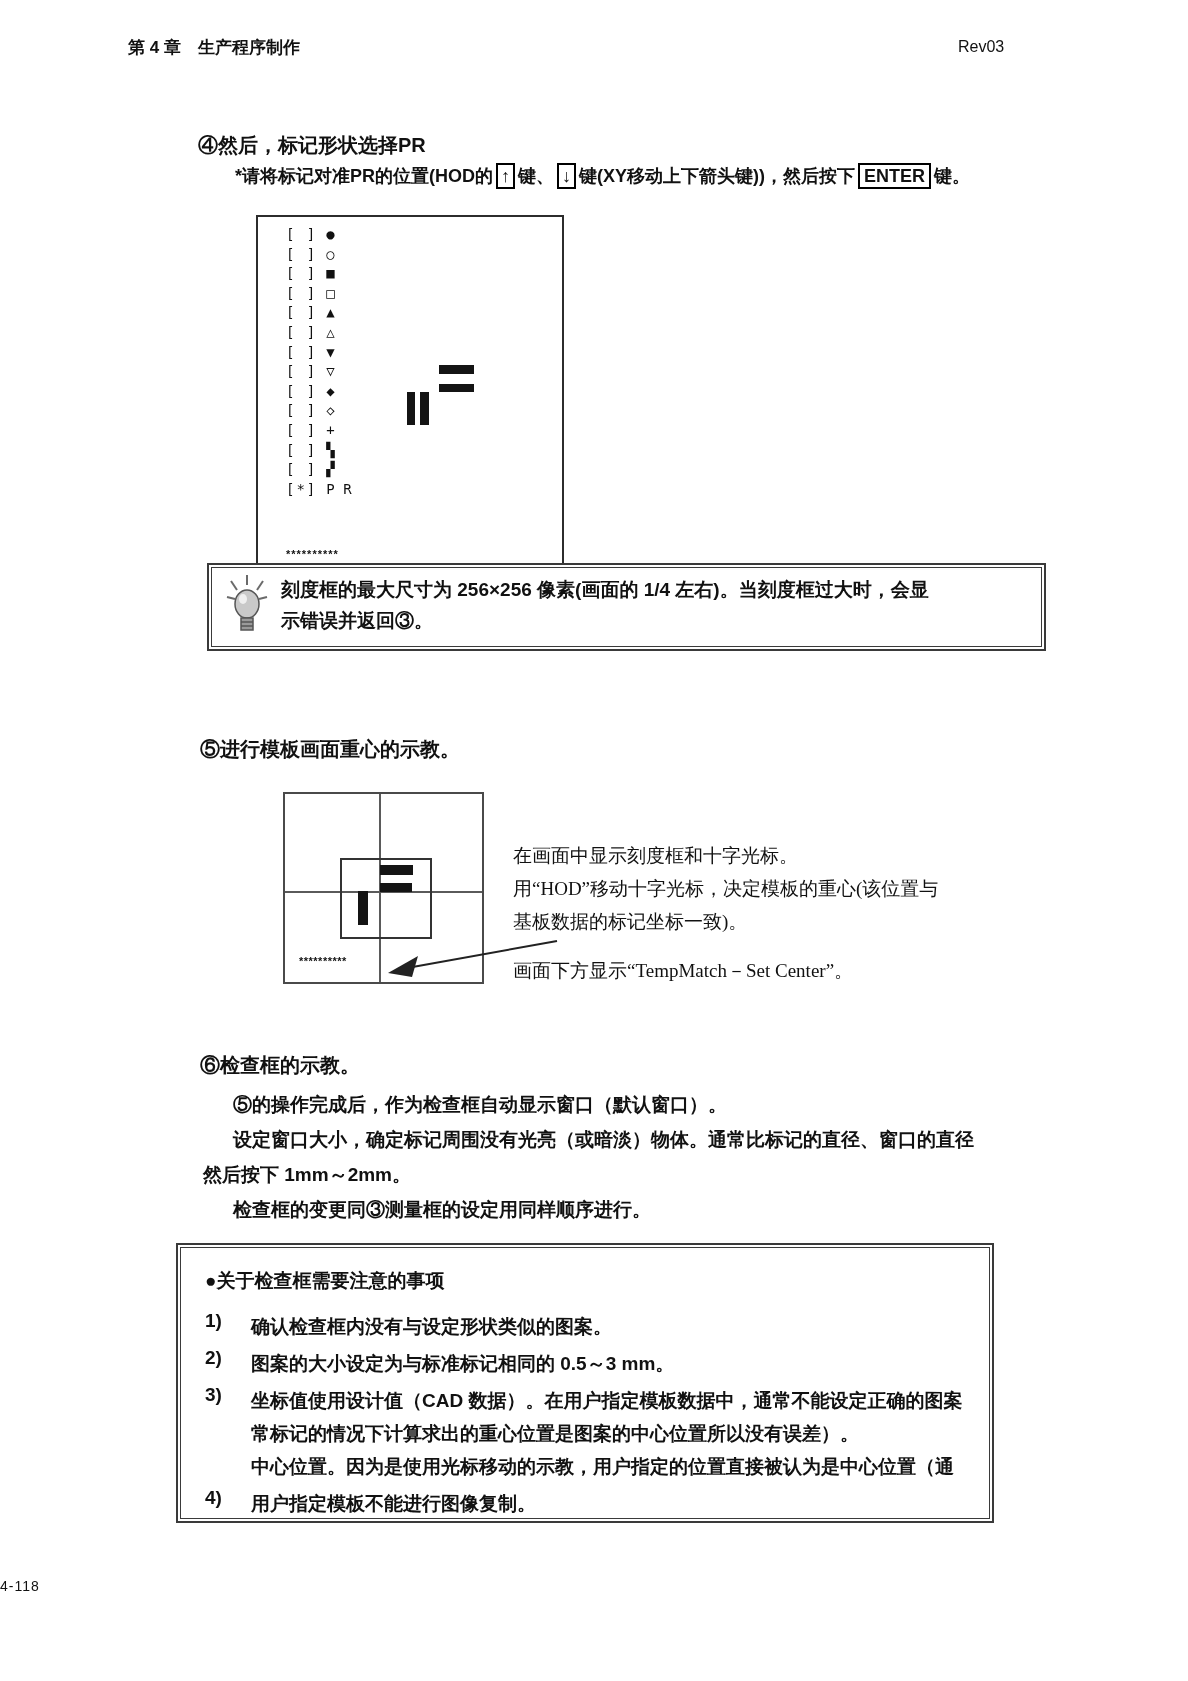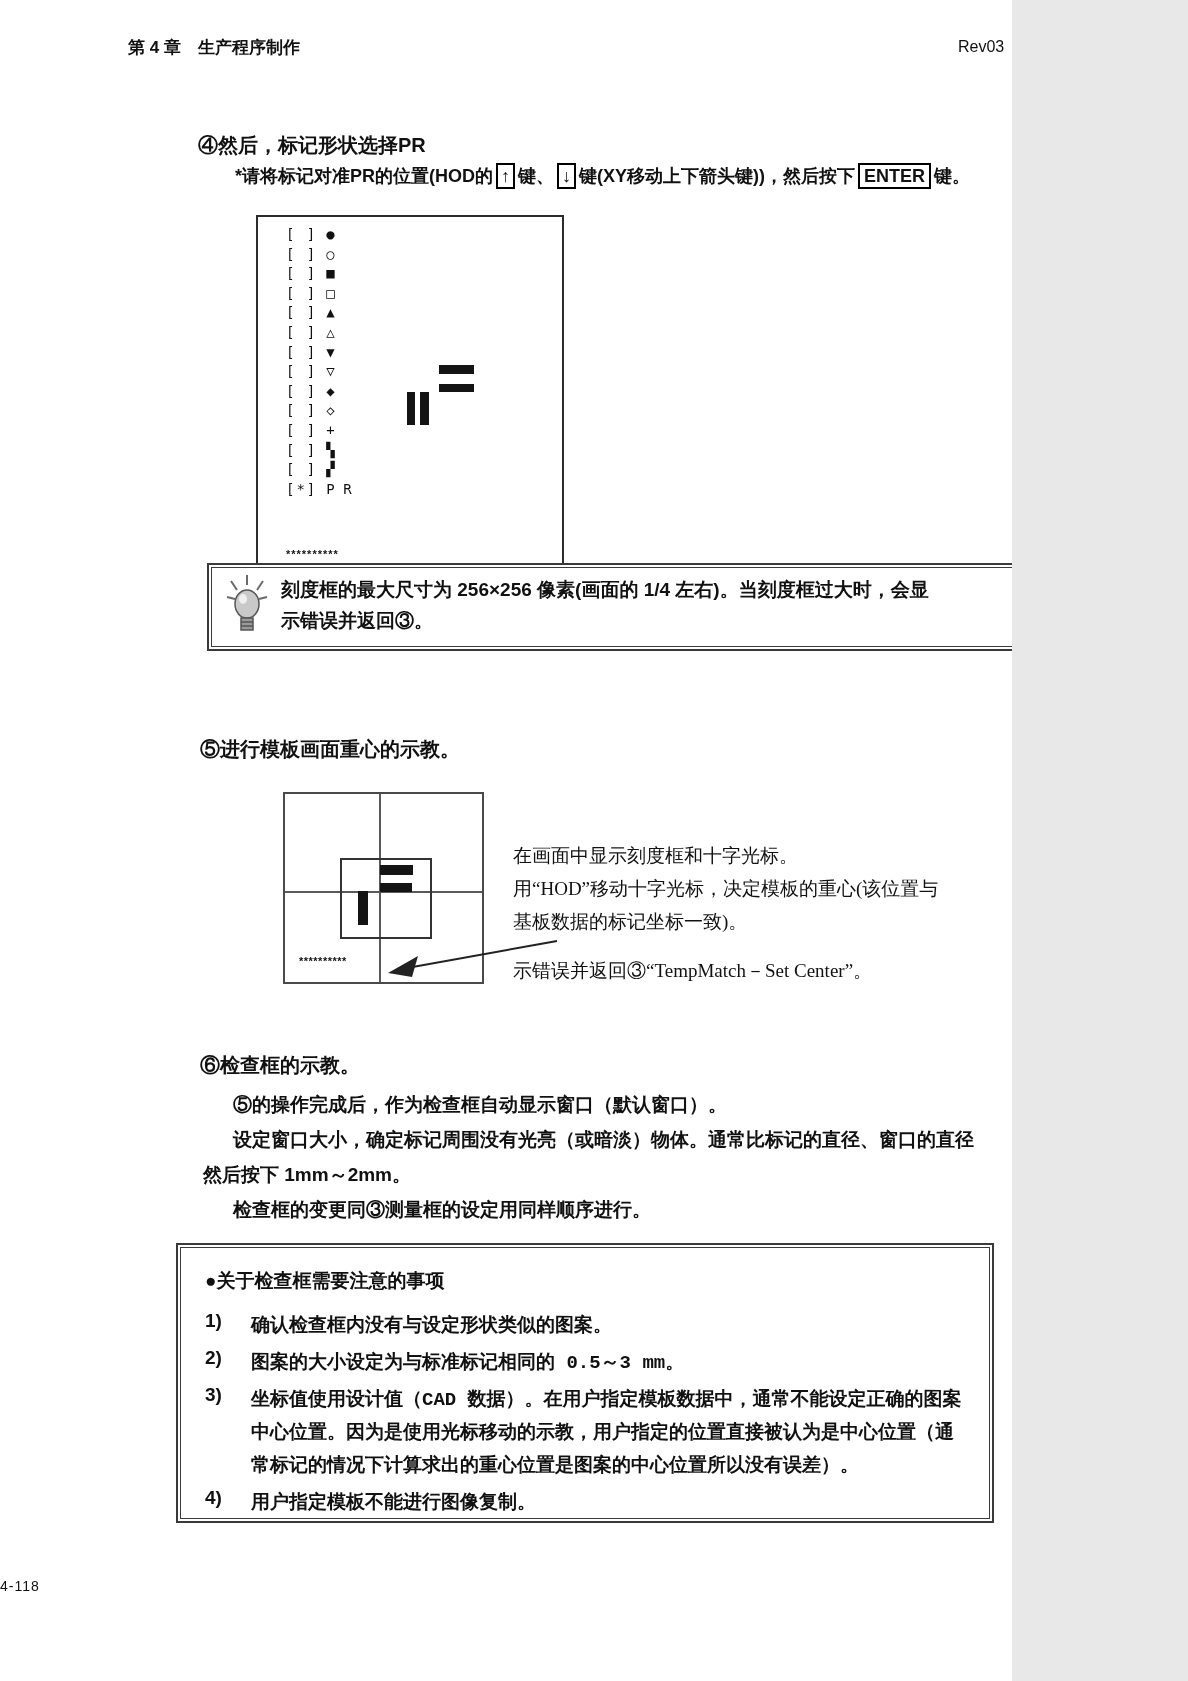--- a/index.html
+++ b/index.html
@@ -1,18 +1,18 @@
 <!DOCTYPE html>
 <html><head>
 <meta charset="utf-8">
 <style>
   html,body{margin:0;padding:0;background:#e8e8e8;}
   #page{
     position:relative;
-    width:1012px;height:1681px;
+    width:1188px;height:1681px;
     background:#ffffff;
     font-family:"Liberation Sans",sans-serif;
     color:#111;
     overflow:hidden;
   }
   .abs{position:absolute;white-space:nowrap;}
   .serif{font-family:"Liberation Serif","DejaVu Serif",serif;font-weight:normal;}
 
   
   #hdr-chapter{left:128px;top:36px;font-size:17px;font-weight:bold;}
@@ -76,21 +76,21 @@
   #s6-p3{left:203px;top:1162px;}
   #s6-p4{left:233px;top:1197px;}
 
   
   #cautionbox{left:176px;top:1243px;width:814px;height:276px;}
   #caution-content{position:absolute;inset:3px;padding:18px 16px 0 24px;}
   #caution-title{font-size:19px;font-weight:bold;margin:2px 0 16px 0;}
   .citem{display:flex;font-size:19px;font-weight:bold;margin-bottom:4px;}
   .citem .num{width:46px;flex:0 0 46px;}
   .citem .lines{line-height:33px;}
-  .citem .lines div{white-space:nowrap;font-family:Liberation Mono, monospace;}
+  .citem .lines div{white-space:nowrap;}
 
   
   #footer{left:0;top:1578px;width:1188px;text-align:left;font-size:14px;letter-spacing:1px;}
 </style>
 </head>
 <body>
 
 <div id="page">
 
   <div class="abs" id="hdr-chapter">第 4 章　生产程序制作</div>
@@ -207,21 +207,21 @@
     <div id="d2-status">**********</div>
   </div>
   <svg id="d2-arrow" viewBox="0 0 215 48">
     <line x1="205" y1="8" x2="55" y2="35" stroke="#222" stroke-width="2"></line>
     <polygon points="36,40 66,23 60,44" fill="#222"></polygon>
   </svg>
 
   <div class="abs anno serif" id="anno1">在画面中显示刻度框和十字光标。</div>
   <div class="abs anno serif" id="anno2">用“HOD”移动十字光标，决定模板的重心(该位置与</div>
   <div class="abs anno serif" id="anno3">基板数据的标记坐标一致)。</div>
-  <div class="abs anno serif" id="anno4">示错误并返回③“TempMatch－Set Center”。</div>
+  <div class="abs anno serif" id="anno4">画面下方显示“TempMatch－Set Center”。</div>
 
   <div class="abs" id="s6-heading">⑥检查框的示教。</div>
   <div class="abs s6p" id="s6-p2">设定窗口大小，确定标记周围没有光亮（或暗淡）物体。通常比标记的直径、窗口的直径</div>
   <div class="abs s6p" id="s6-p1">⑤的操作完成后，作为检查框自动显示窗口（默认窗口）。</div>
   <div class="abs s6p" id="s6-p3">然后按下 1mm～2mm。</div>
   <div class="abs s6p" id="s6-p4">检查框的变更同③测量框的设定用同样顺序进行。</div>
 
   <div class="dblbox" id="cautionbox">
     <div class="inner"></div>
     <div id="caution-content">
@@ -235,22 +235,22 @@
       <div class="citem">
         <span class="num">2)</span>
         <span class="lines">
             <div>图案的大小设定为与标准标记相同的 0.5～3 mm。</div>
           </span>
       </div>
       <div class="citem">
         <span class="num">3)</span>
         <span class="lines">
           <div>坐标值使用设计值（CAD 数据）。在用户指定模板数据中，通常不能设定正确的图案</div>
+          <div>常标记的情况下计算求出的重心位置是图案的中心位置所以没有误差）。</div>
           <div>中心位置。因为是使用光标移动的示教，用户指定的位置直接被认为是中心位置（通</div>
-          <div>常标记的情况下计算求出的重心位置是图案的中心位置所以没有误差）。</div>
         </span>
       </div>
       <div class="citem">
         <span class="num">4)</span>
         <span class="lines">
             <div>用户指定模板不能进行图像复制。</div>
           </span>
       </div>
     </div>
   </div>

